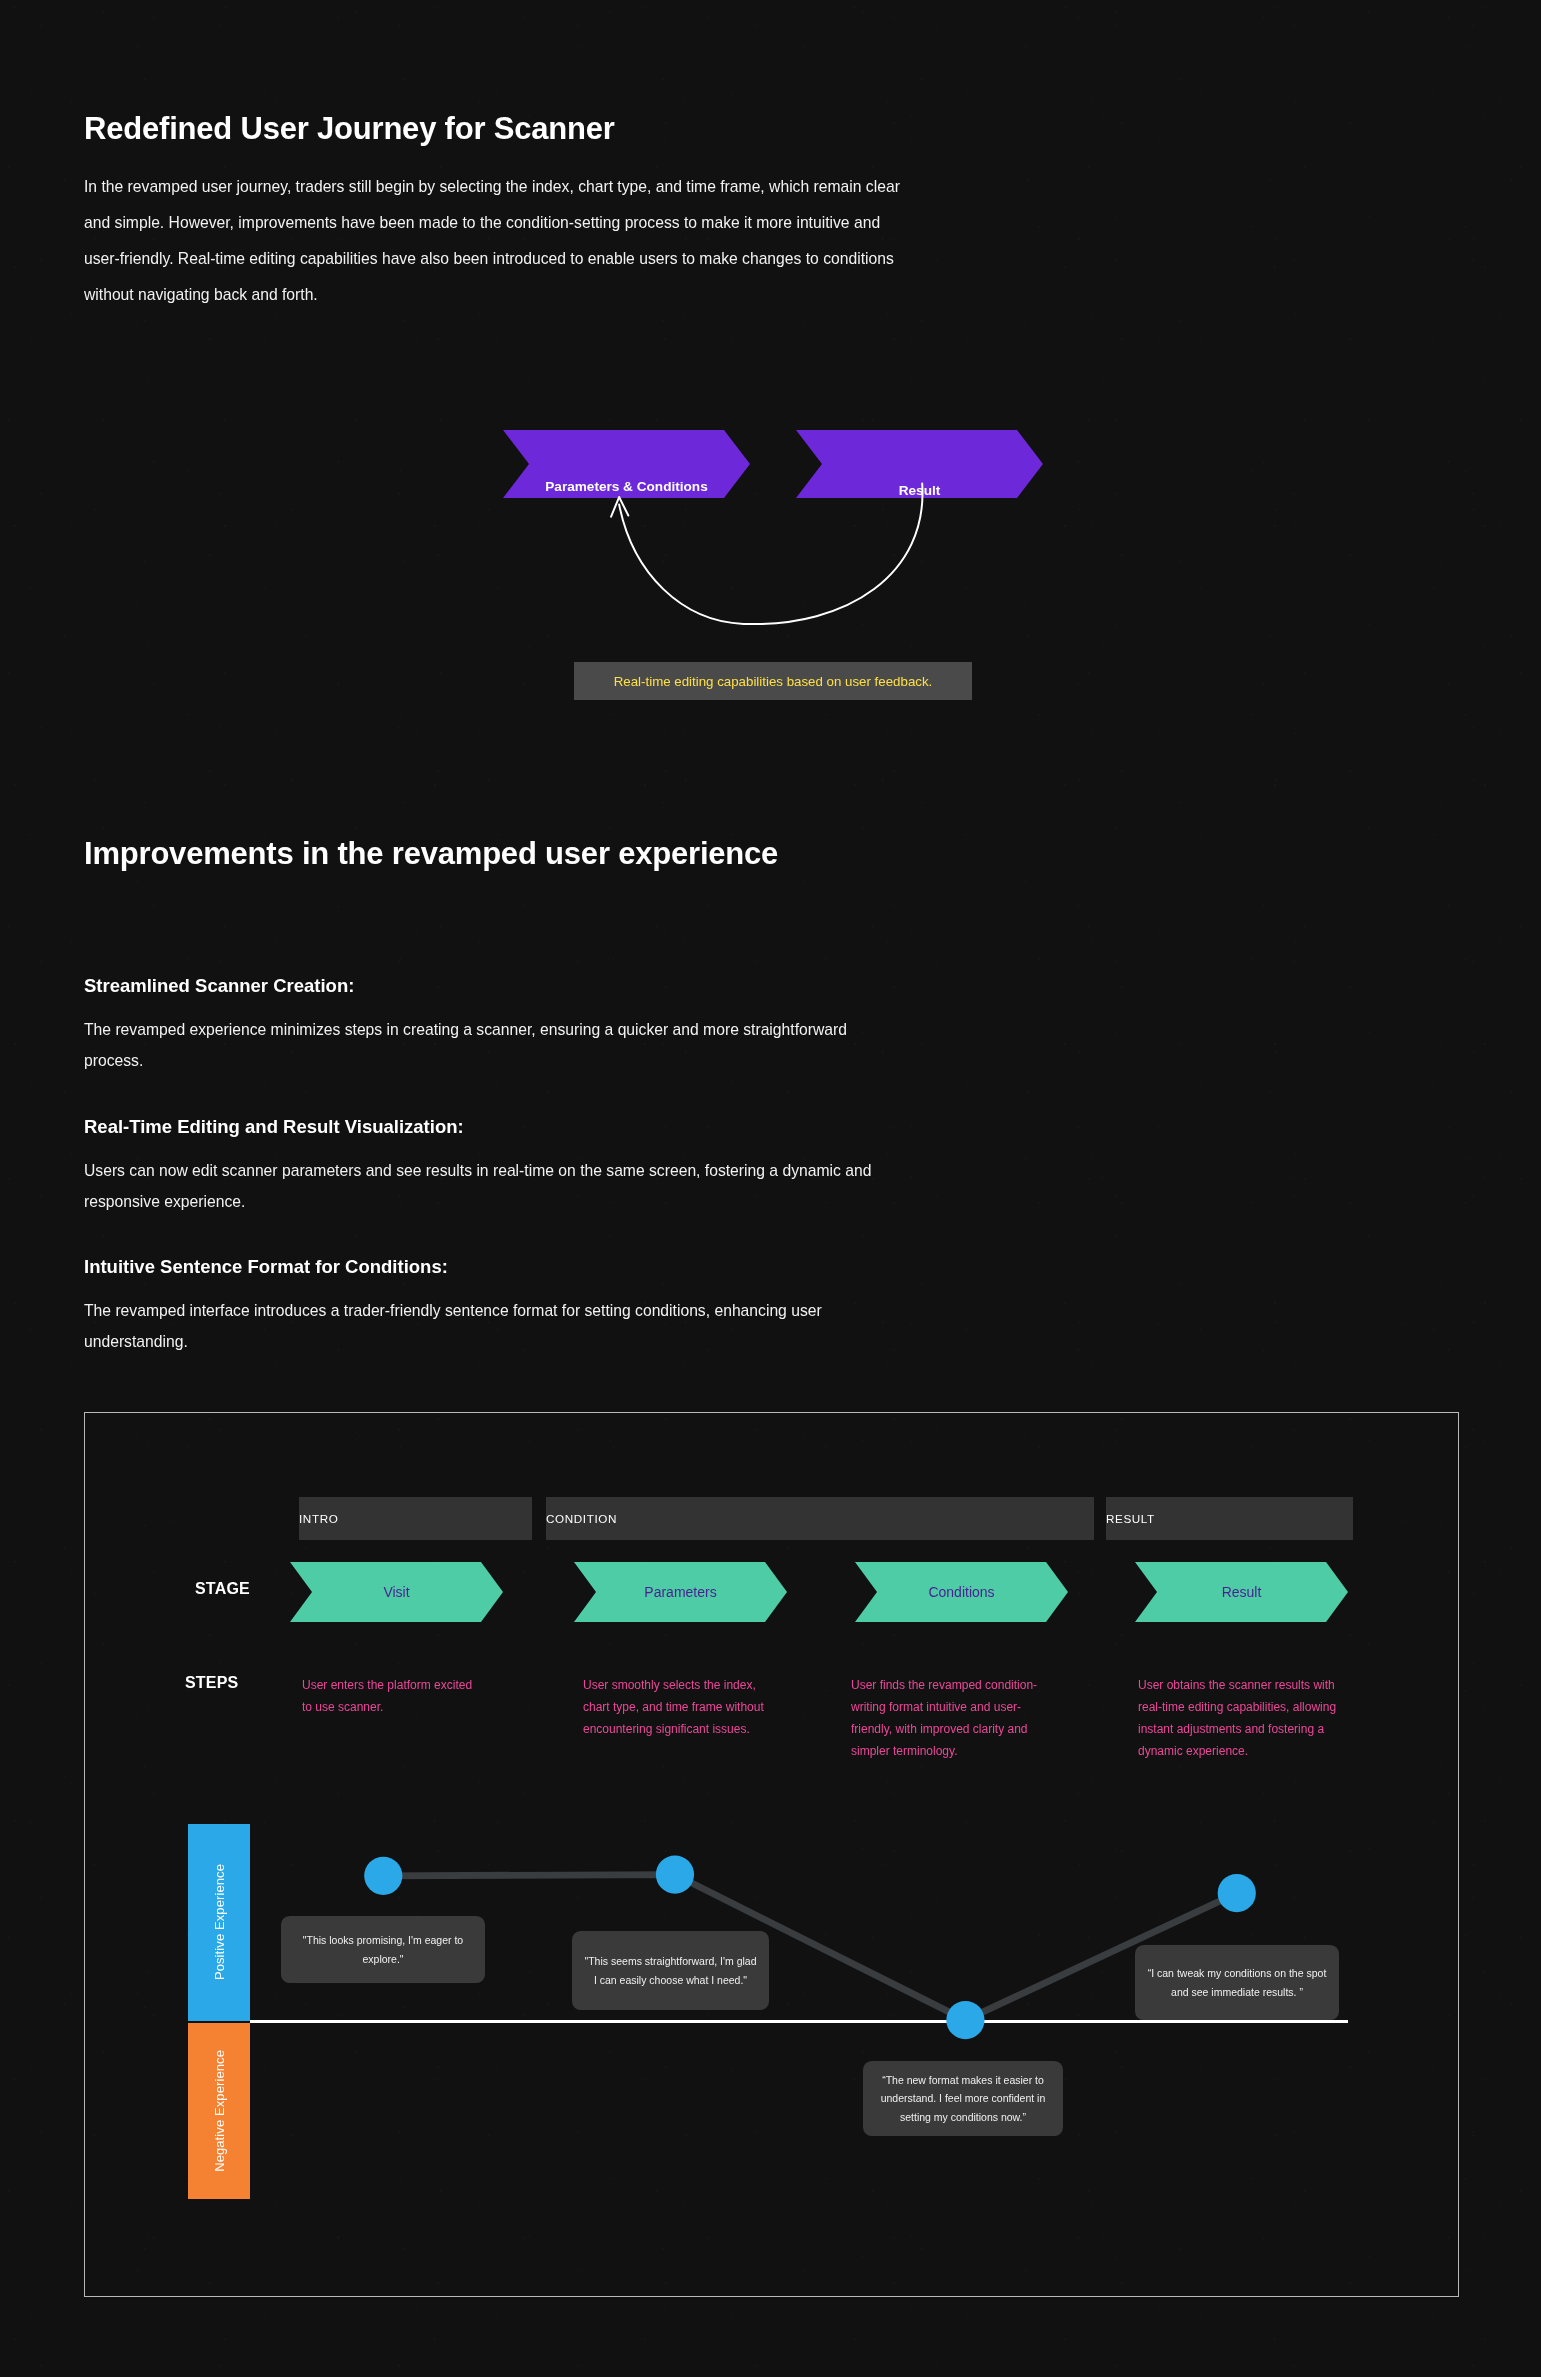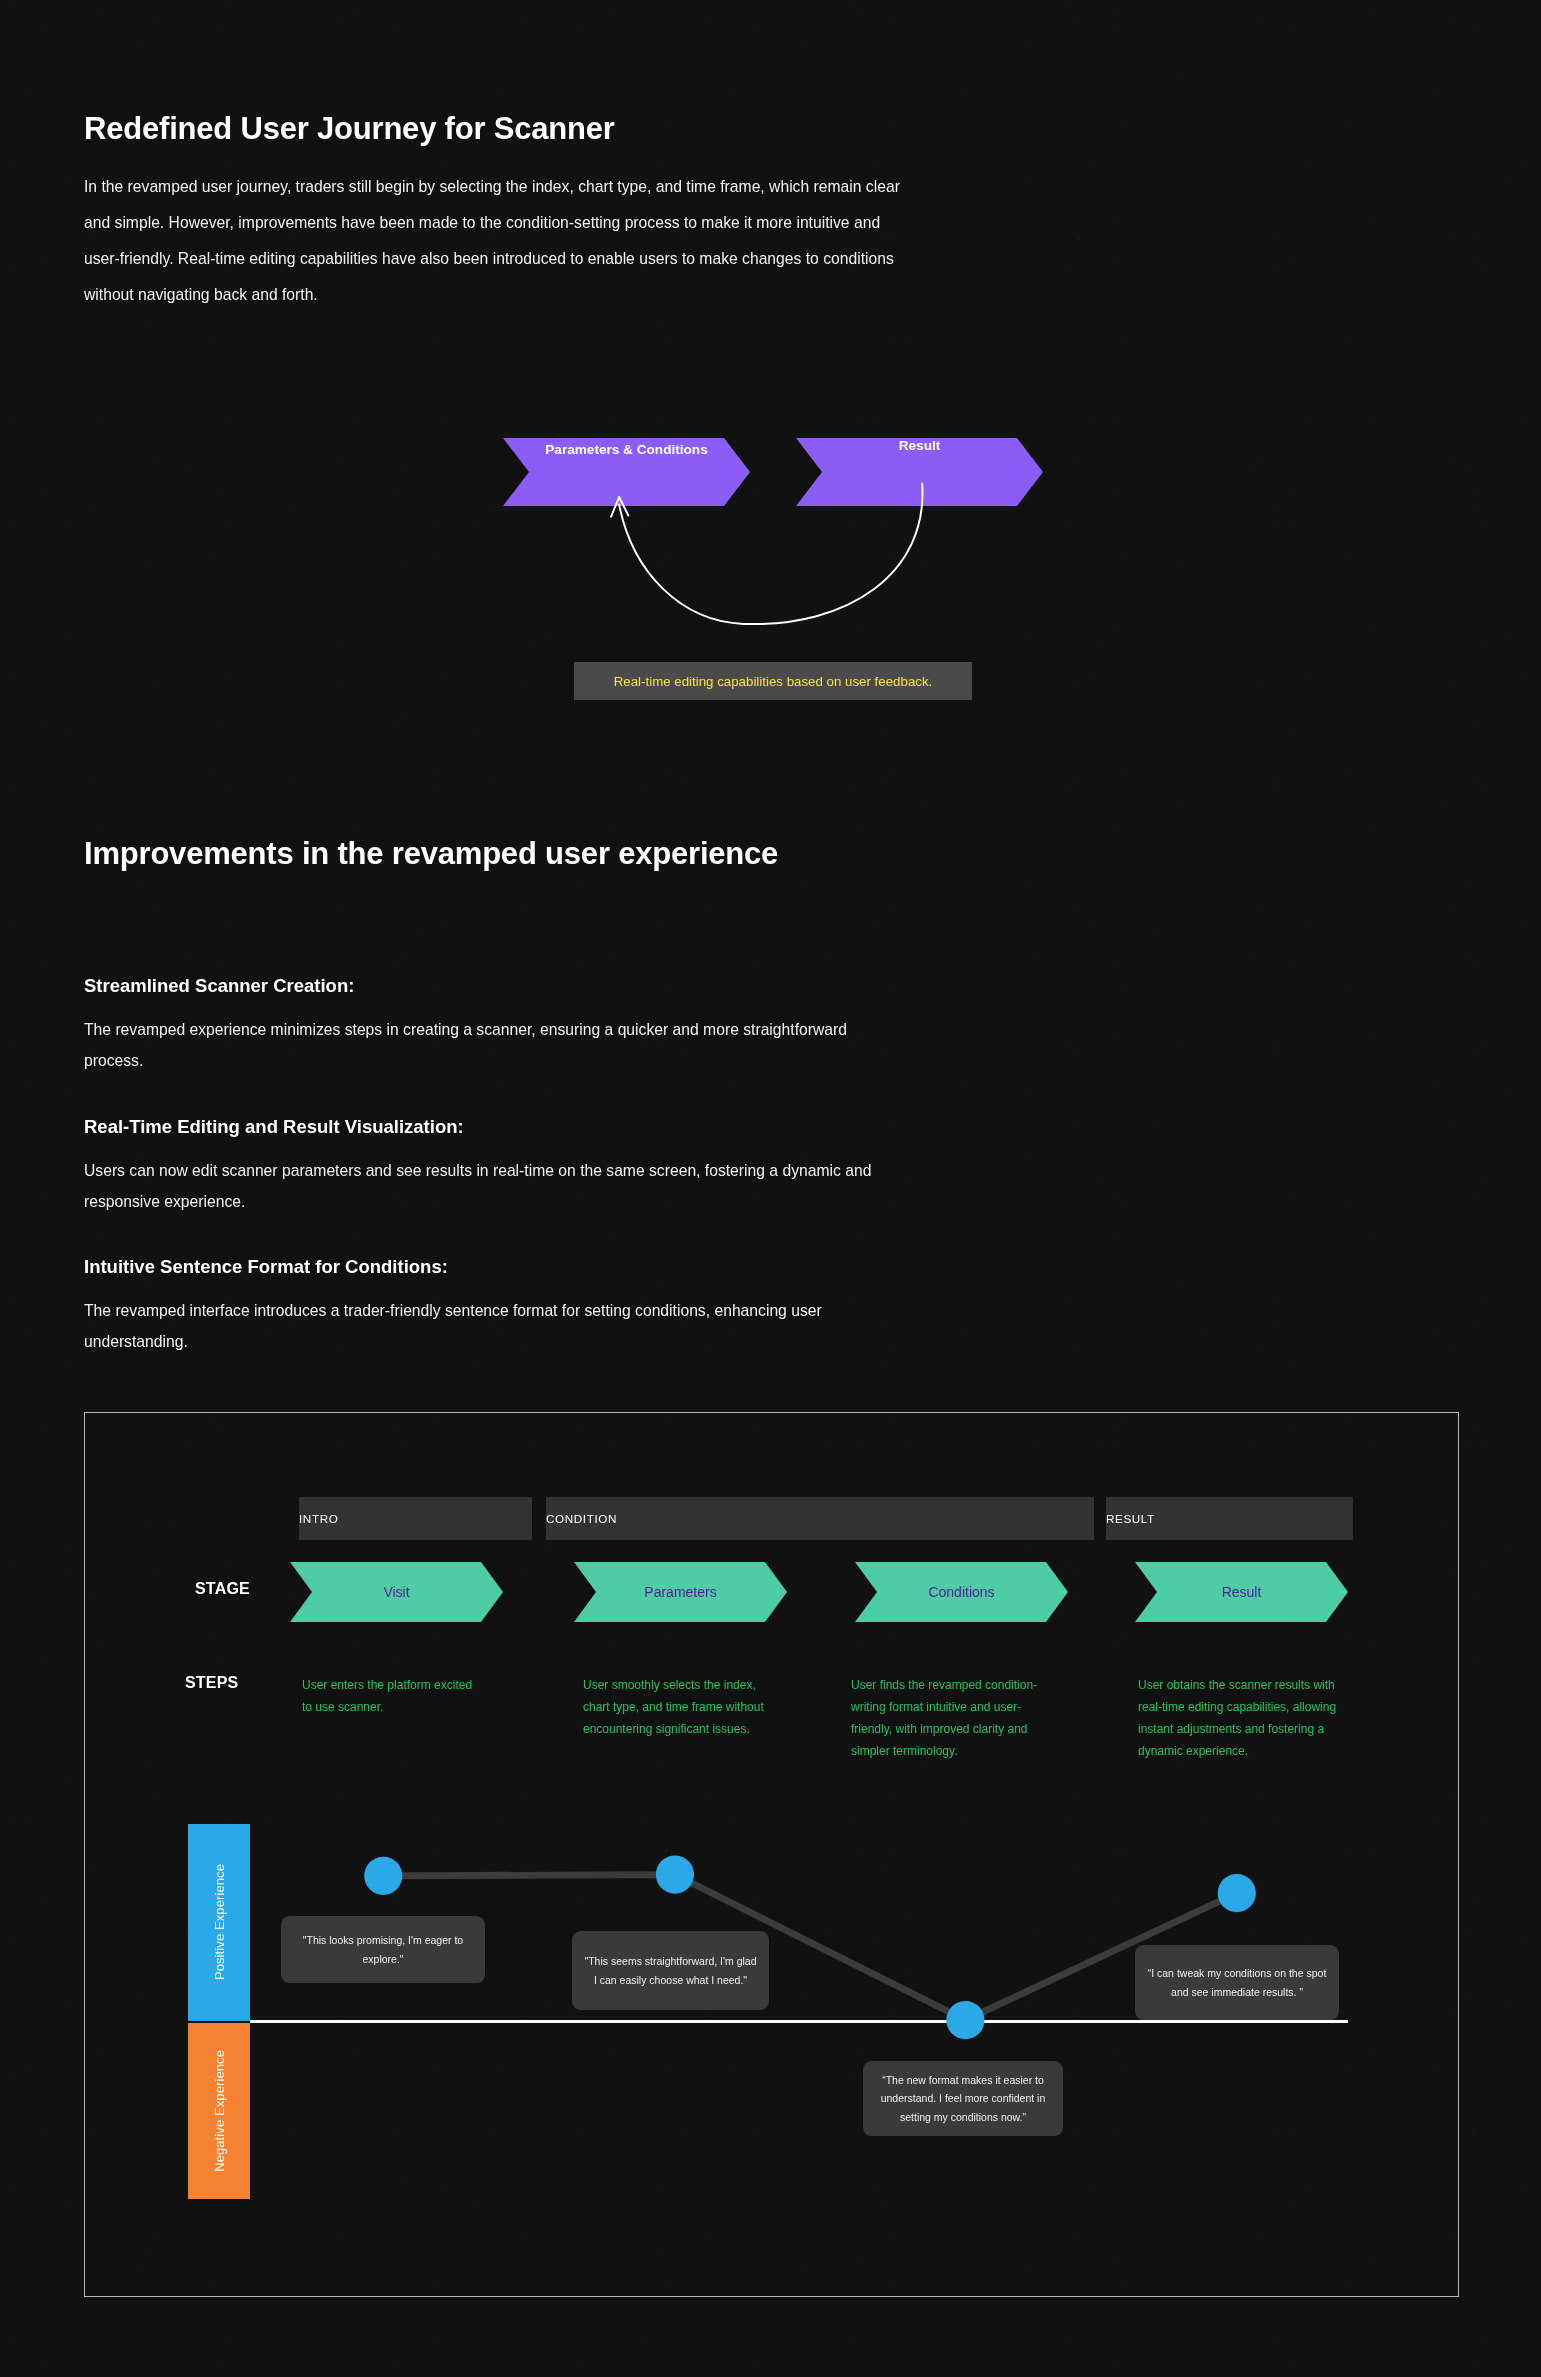--- a/index.html
+++ b/index.html
@@ -44,23 +44,23 @@
     font-size:31px;font-weight:700;letter-spacing:-0.2px;color:#fff;
   }
   .intro-para{
     position:absolute;left:84px;top:153px;width:820px;
     font-size:15.7px;line-height:36px;color:#f2f2f2;font-weight:400;
   }
 
   
   .flowwrap{position:absolute;left:503px;top:422px;width:555px;height:68px;}
   .chev{
-    position:absolute;top:16px;height:68px;
-    background:#8b5cf6;
-    display:flex;align-items:flex-start;justify-content:center;
+    position:absolute;top:8px;height:68px;
+    background:#6d28d9;
+    display:flex;align-items:flex-end;justify-content:center;
     text-align:center;color:#fff;font-weight:600;
     clip-path: polygon(0 0, calc(100% - 26px) 0, 100% 50%, calc(100% - 26px) 100%, 0 100%, 26px 50%);
   }
   #chev-params{left:0;width:247px;font-size:13.6px;line-height:23px;}
   #chev-result{left:293px;width:247px;font-size:13.6px;}
 
   .loop-svg{position:absolute;left:503px;top:481px;width:555px;height:154px;}
   .callout{
     position:absolute;left:574px;top:662px;width:398px;height:38px;
     background:#4a4a4a;display:flex;align-items:center;justify-content:center;
@@ -109,21 +109,21 @@
     color:#4c1d95;font-size:14px;font-weight:500;
     clip-path: polygon(0 0, calc(100% - 22px) 0, 100% 50%, calc(100% - 22px) 100%, 0 100%, 22px 50%);
   }
   #stage0{left:290px;width:213px;}
   #stage1{left:574px;width:213px;}
   #stage2{left:855px;width:213px;}
   #stage3{left:1135px;width:213px;}
 
   
   .step-txt{
-    position:absolute;top:1674px;font-size:12px;line-height:22px;color:#22c55e;font-weight:400;
+    position:absolute;top:1674px;font-size:12px;line-height:22px;color:#ec4899;font-weight:400;
   }
   #step0{left:302px;width:179px;}
   #step1{left:583px;width:185px;}
   #step2{left:851px;width:188px;}
   #step3{left:1138px;width:213px;}
 
   
   .exp-bar{
     position:absolute;left:188px;width:62px;
     display:flex;align-items:center;justify-content:center;

